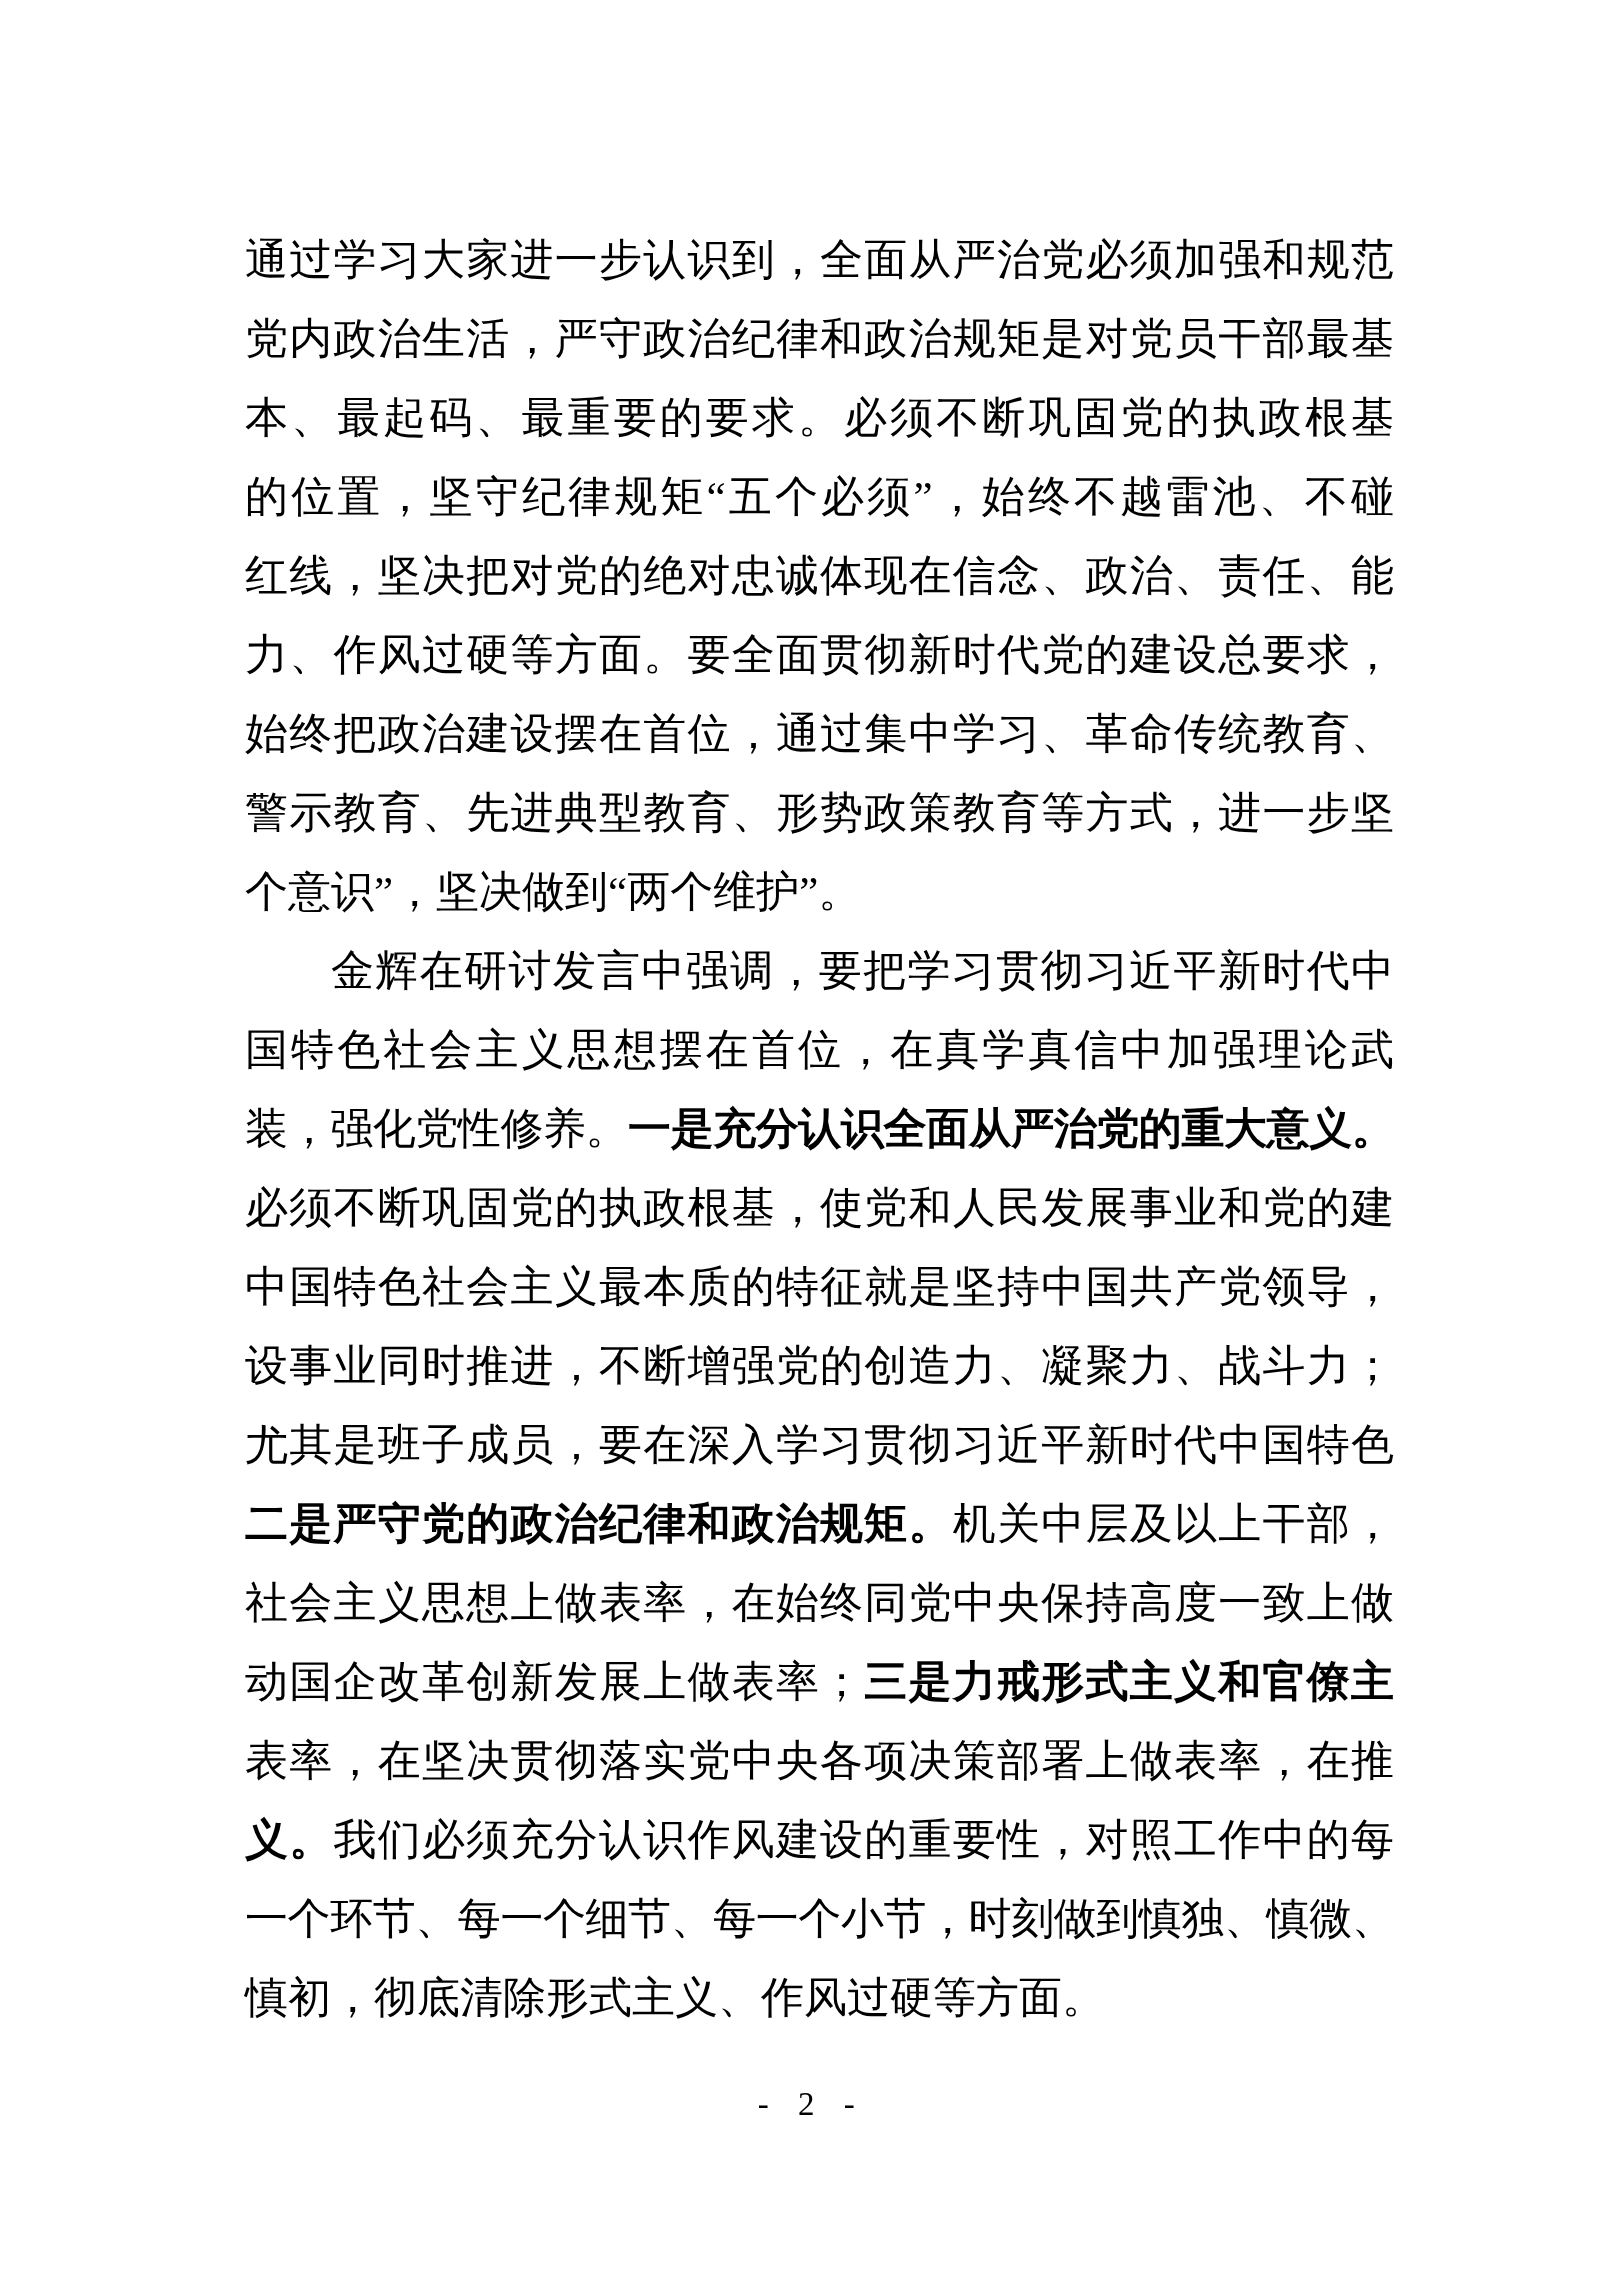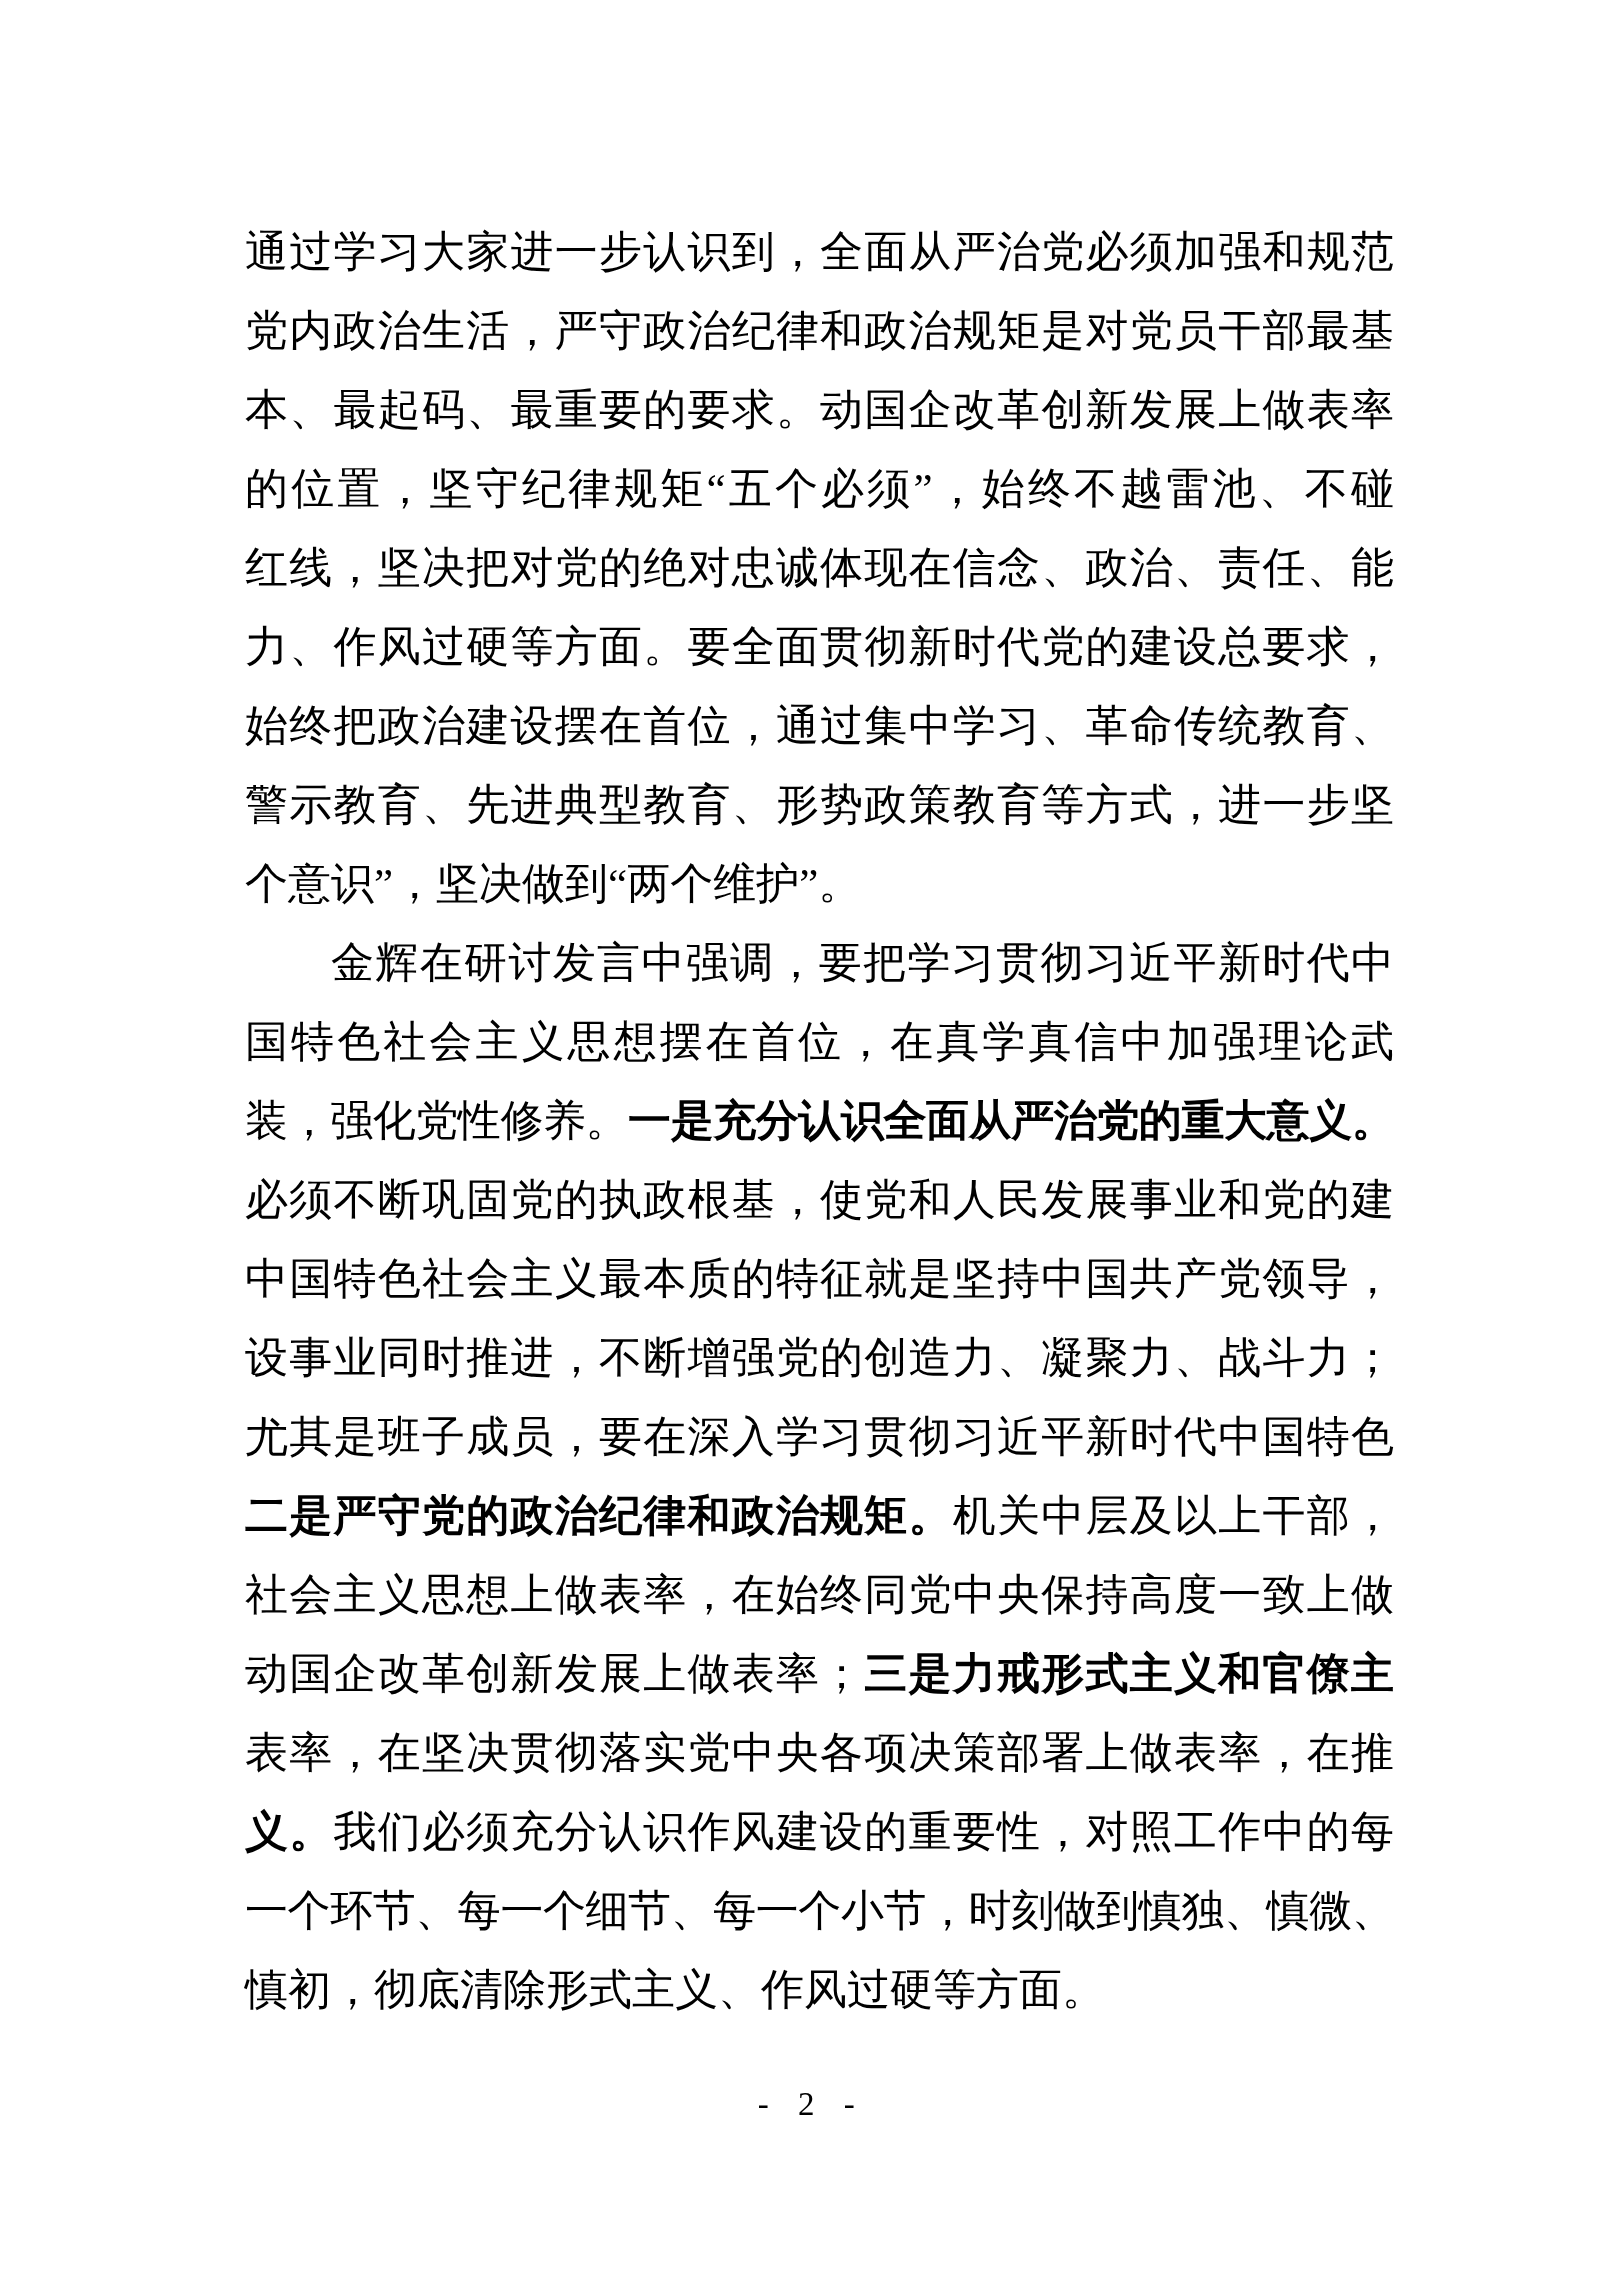--- a/index.html
+++ b/index.html
@@ -13,21 +13,21 @@
     height: 2295px;
     margin: 0 auto;
     background: #ffffff;
     overflow: hidden;
     font-family: "Liberation Serif", "DejaVu Serif", serif;
     color: #000000;
   }
   .body-text {
     position: absolute;
     left: 245px;
-    top: 212px;
+    top: 220px;
     width: 1149px;
   }
   .para { margin: 0; padding: 0; }
   .line {
     height: 79px;
     line-height: 79px;
     font-size: 43px;
     text-align: justify;
     text-align-last: justify;
     white-space: nowrap;
@@ -59,21 +59,21 @@
   }
 </style>
 </head>
 <body>
 
 <div class="page">
   <div class="body-text" id="body-text">
       <div class="para">
         <div class="line"><span class="seg">通过学习大家进一步认识到，全面从严治党必须加强和规范</span></div>
         <div class="line"><span class="seg">党内政治生活，严守政治纪律和政治规矩是对党员干部最基</span></div>
-        <div class="line"><span class="seg">本、最起码、最重要的要求。动国企改革创新发展上做表率</span></div>
+        <div class="line"><span class="seg">本、最起码、最重要的要求。必须不断巩固党的执政根基</span></div>
         <div class="line"><span class="seg">的位置，坚守纪律规矩“五个必须”，始终不越雷池、不碰</span></div>
         <div class="line"><span class="seg">红线，坚决把对党的绝对忠诚体现在信念、政治、责任、能</span></div>
         <div class="line"><span class="seg">力、作风过硬等方面。要全面贯彻新时代党的建设总要求，</span></div>
         <div class="line"><span class="seg">始终把政治建设摆在首位，通过集中学习、革命传统教育、</span></div>
         <div class="line"><span class="seg">警示教育、先进典型教育、形势政策教育等方式，进一步坚</span></div>
         <div class="line last"><span class="seg">个意识”，坚决做到“两个维护”。</span></div>
       </div>
       <div class="para">
         <div class="line indent"><span class="seg">金辉在研讨发言中强调，要把学习贯彻习近平新时代中</span></div>
         <div class="line"><span class="seg">国特色社会主义思想摆在首位，在真学真信中加强理论武</span></div>

